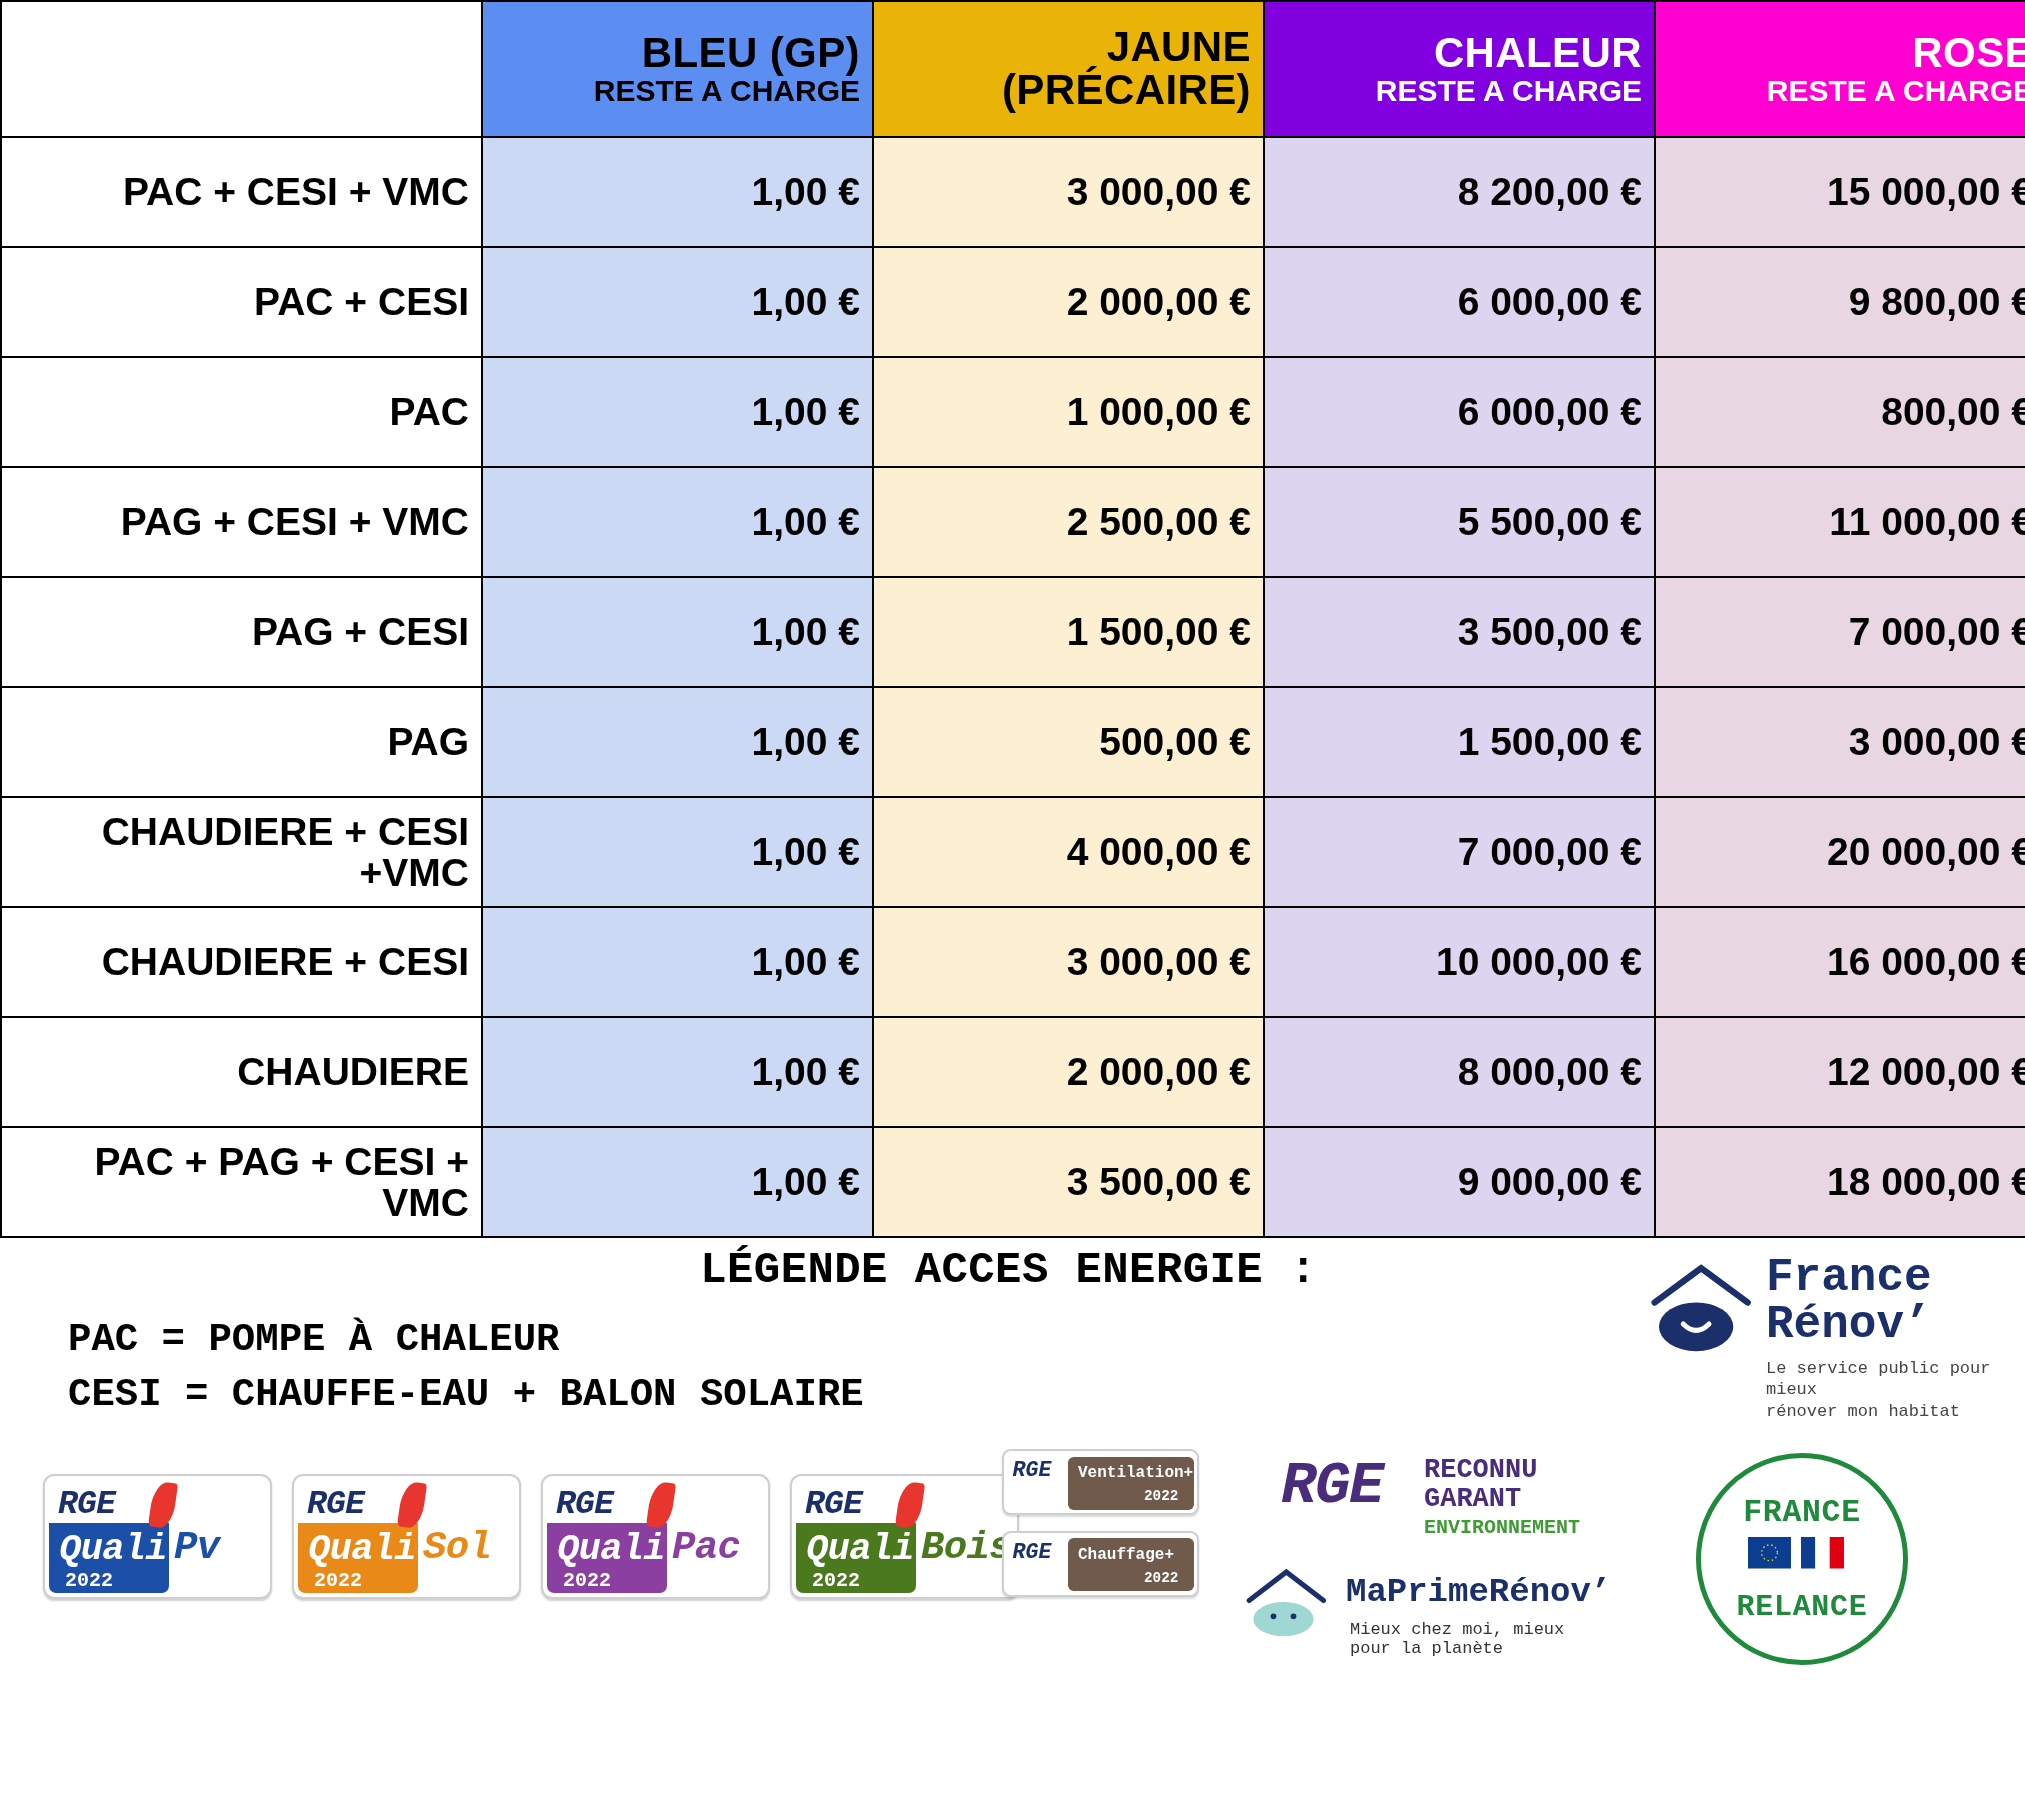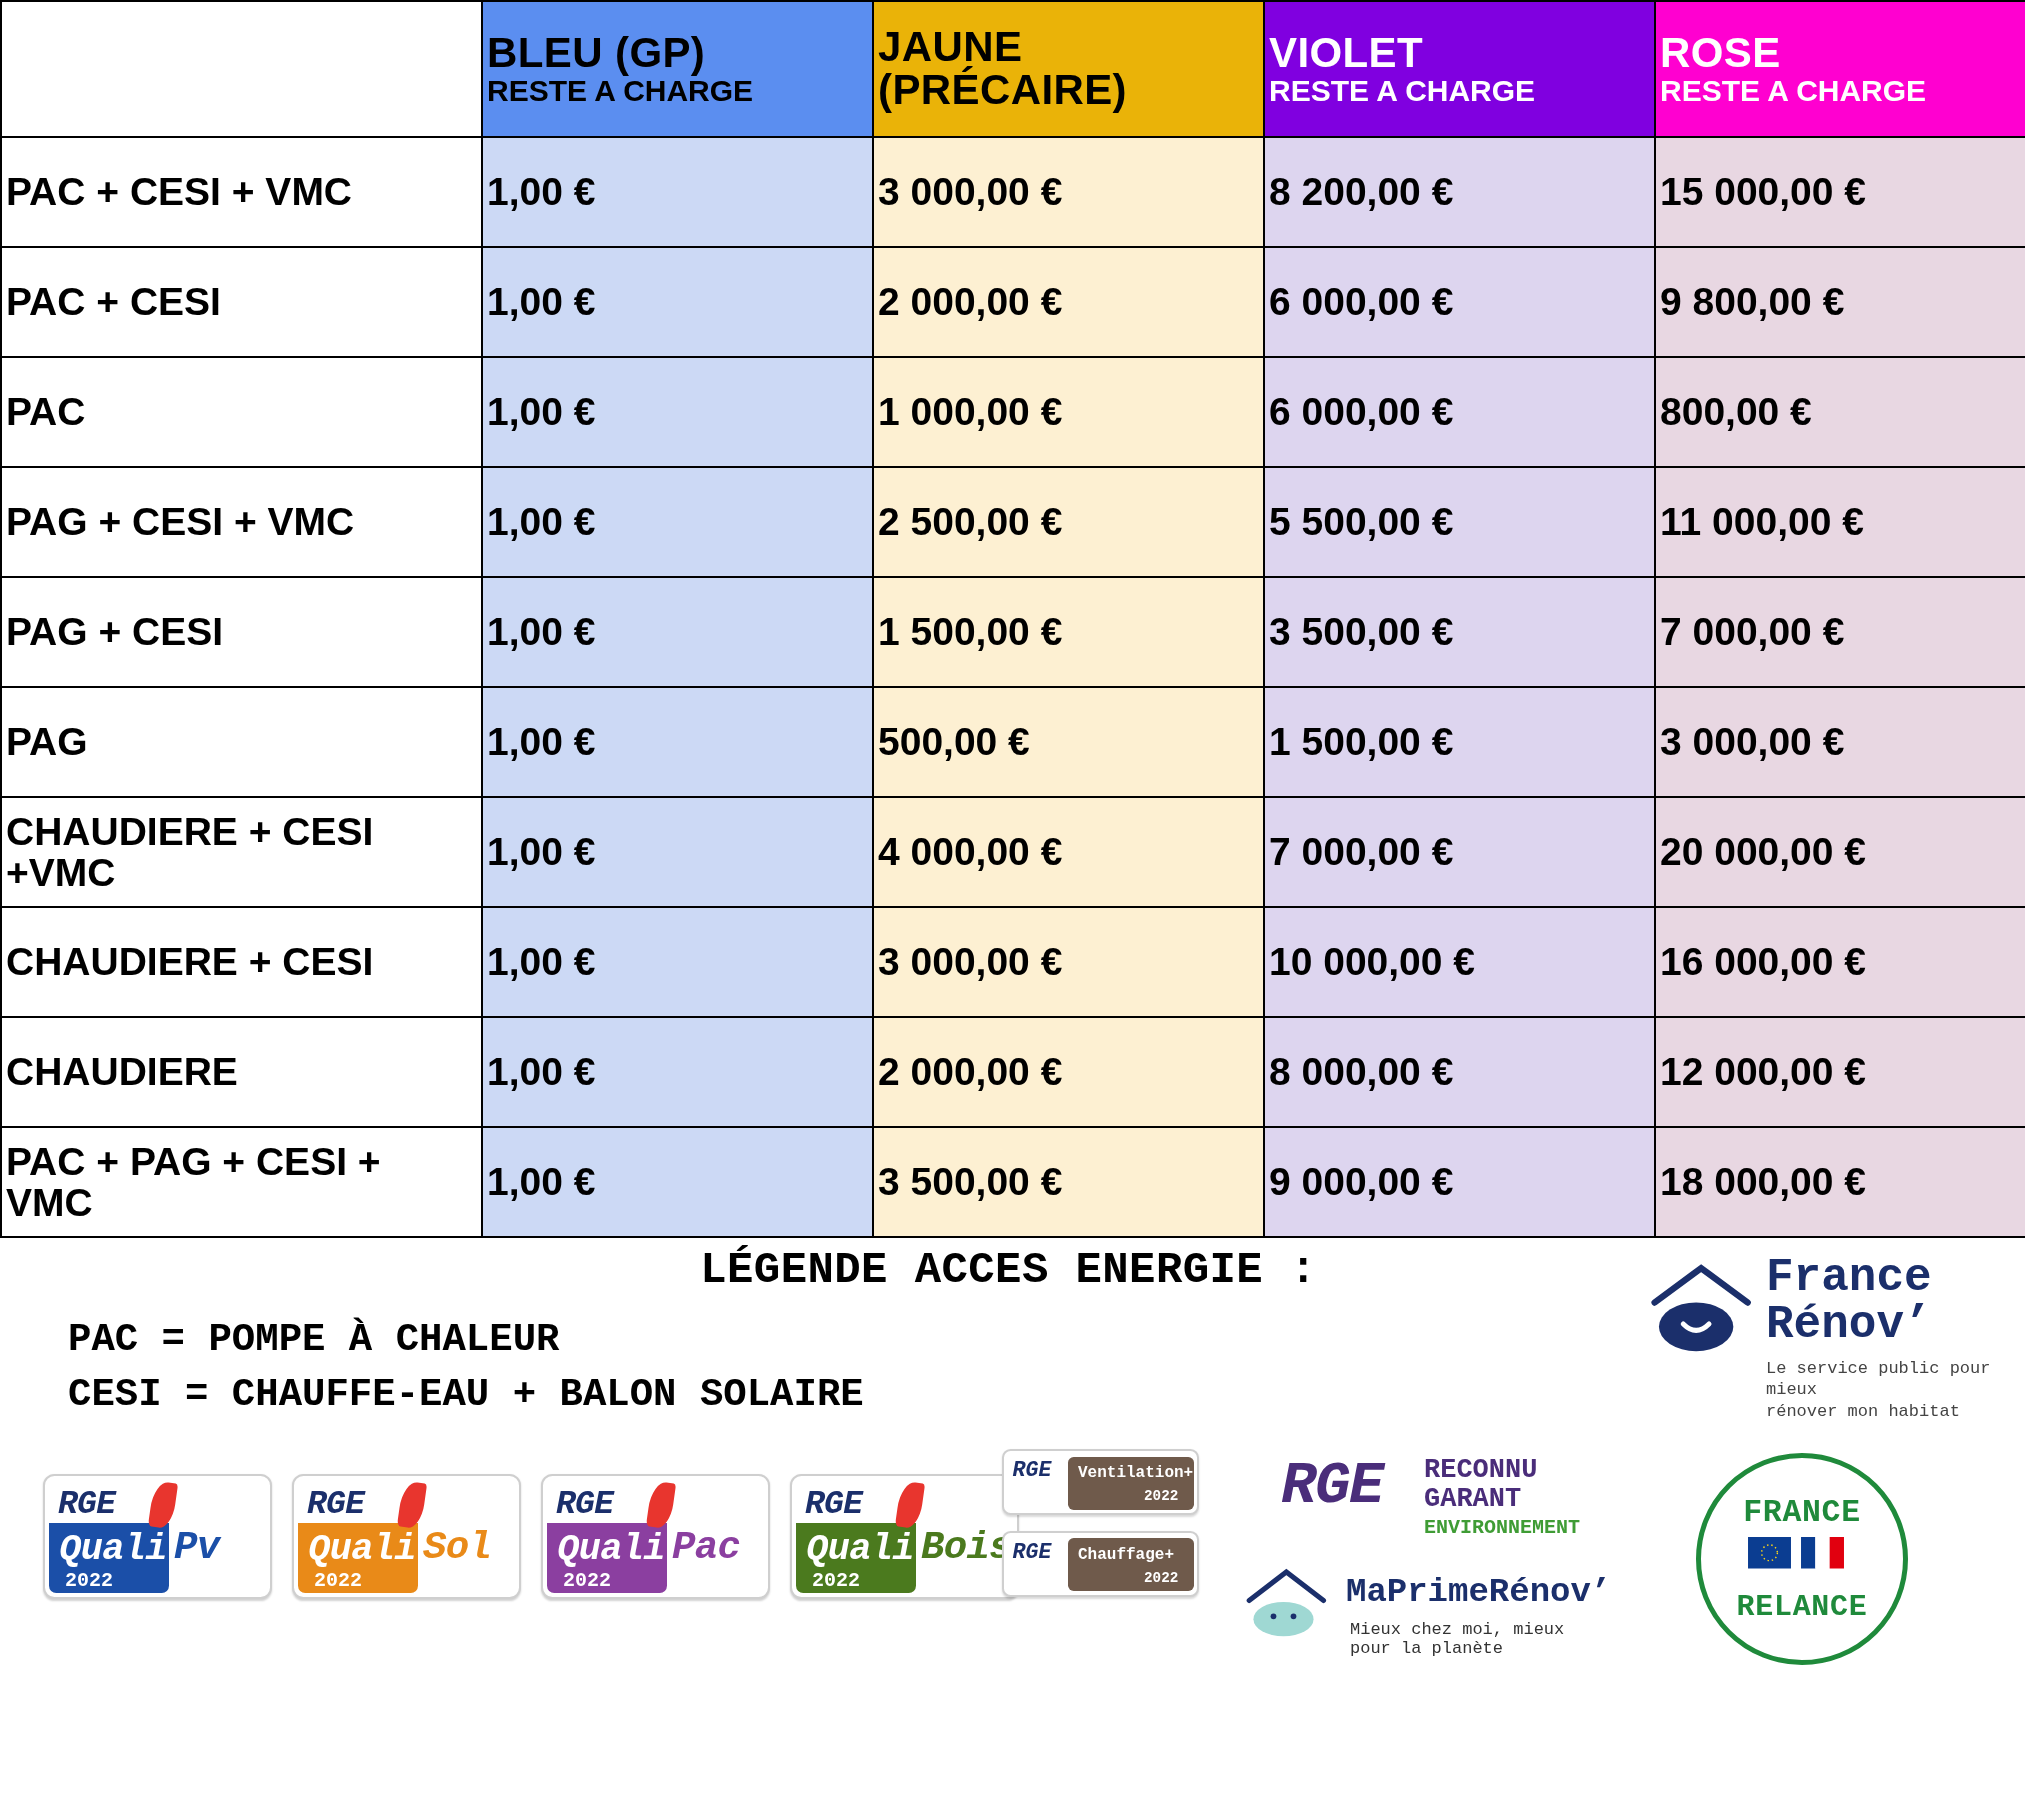--- a/index.html
+++ b/index.html
@@ -17,23 +17,23 @@
   }
 
   
   table.pricing {
     width: 2025px;
     border-collapse: collapse;
     table-layout: fixed;
   }
   table.pricing td, table.pricing th {
     border: 2.1px solid #000000;
-    text-align: left;
+    text-align: right;
     vertical-align: middle;
-    padding: 4px;
+    padding: 12px;
   }
   col.c-label { width: 481px; }
   col.c-col   { width: 391px; }
 
   thead th {
     height: 136px;
     padding: 4.3px 7.2px;
     line-height: 1.02;
   }
   .hdr-main {
@@ -342,21 +342,21 @@
         <th class="h-empty"></th>
         <th class="h-bleu">
           <span class="hdr-main">BLEU (GP)</span>
           <span class="hdr-sub">RESTE A CHARGE</span>
         </th>
         <th class="h-jaune">
           <span class="hdr-main">JAUNE</span>
           <span class="hdr-main">(PRÉCAIRE)</span>
         </th>
         <th class="h-violet">
-          <span class="hdr-main">VIOLET</span>
+          <span class="hdr-main">CHALEUR</span>
           <span class="hdr-sub">RESTE A CHARGE</span>
         </th>
         <th class="h-rose">
           <span class="hdr-main">ROSE</span>
           <span class="hdr-sub">RESTE A CHARGE</span>
         </th>
       </tr>
     </thead>
     <tbody>
       <tr>

